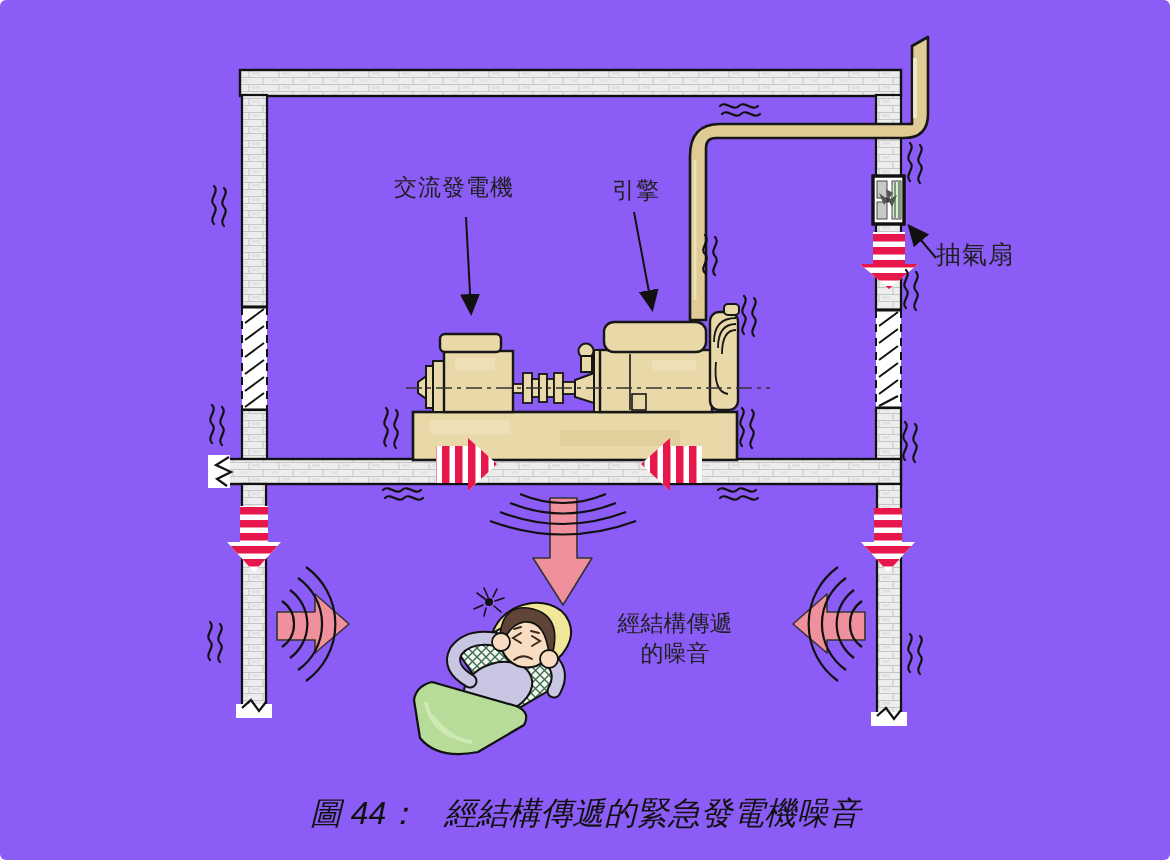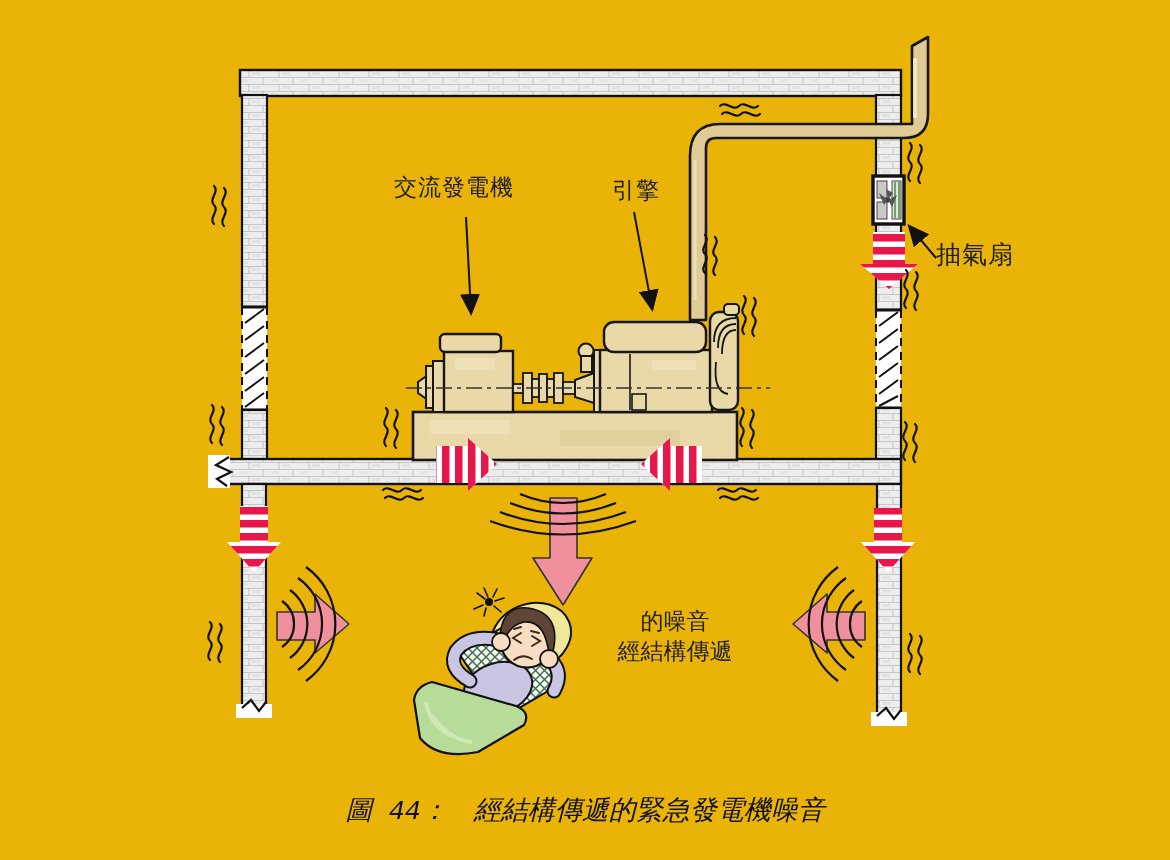--- a/index.html
+++ b/index.html
@@ -1,25 +1,25 @@
 <!DOCTYPE html>
 <html><head>
 <meta charset="utf-8">
 <style>
   html,body{margin:0;padding:0;background:#fff;}
-  .stage{position:relative;width:1170px;height:860px;background:#eab308;overflow:hidden;
-         font-family:Liberation Mono, monospace;color:#1f1f1f;}
+  .stage{position:relative;width:1170px;height:860px;background:#8b5cf6;overflow:hidden;
+         font-family:Liberation Sans, sans-serif;color:#1f1f1f;border-radius:6px;}
   .stage svg{position:absolute;left:0;top:0;}
   .lbl{position:absolute;white-space:nowrap;color:#1f1f1f;}
   .lbl-alt{left:394px;top:172px;font-size:23px;letter-spacing:1px;}
   .lbl-eng{left:612px;top:175px;font-size:23px;letter-spacing:1px;text-align:right;}
   .lbl-fan{left:936px;top:238px;font-size:25px;letter-spacing:1px;}
   .lbl-noise{left:592px;top:609px;width:166px;text-align:center;font-size:23px;line-height:1.3;white-space:normal;}
   .caption{position:absolute;left:0;top:792px;width:100%;text-align:center;
-           font-size:27px;font-style:italic;color:#111;}
+           font-size:32px;font-style:italic;color:#111;}
   .caption .gap{display:inline-block;width:26px;}
 </style>
 </head>
 <body>
 
 <div class="stage">
 
 <svg width="1170" height="860" viewBox="0 0 1170 860">
   <defs>
     <pattern id="brick" width="30" height="14" patternUnits="userSpaceOnUse">
@@ -247,21 +247,21 @@
   <g>
     <circle cx="489" cy="602" r="4" fill="#111"></circle>
     <path d="M485 599 l-8 -6 M488 597 l-4 -9 M493 597 l4 -8 M495 601 l9 -3 M494 606 l7 6 M483 605 l-9 4 M486 608 l-2 8" stroke="#111" stroke-width="1.6" fill="none" stroke-linecap="round"></path>
   </g>
 </svg>
 
 <div class="lbl lbl-alt">交流發電機</div>
 <div class="lbl lbl-eng">引擎</div>
 <div class="lbl lbl-fan">抽氣扇</div>
 <div class="lbl lbl-noise">
+  <div>經結構傳遞</div>
   <div>的噪音</div>
-  <div>經結構傳遞</div>
 </div>
 
 <div class="caption">
   <span>圖 44：</span><span class="gap"></span><span>經結構傳遞的緊急發電機噪音</span>
 </div>
 
 </div>
 
 </body></html>

